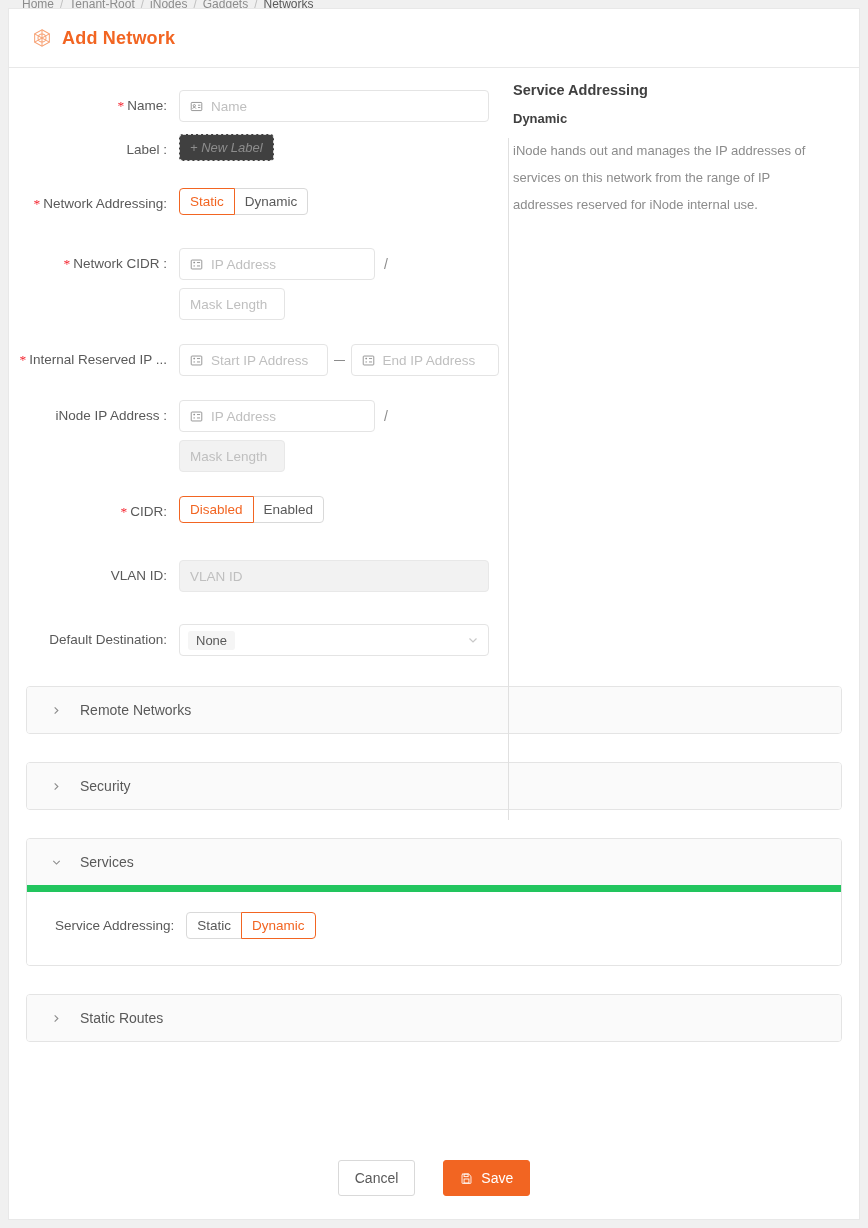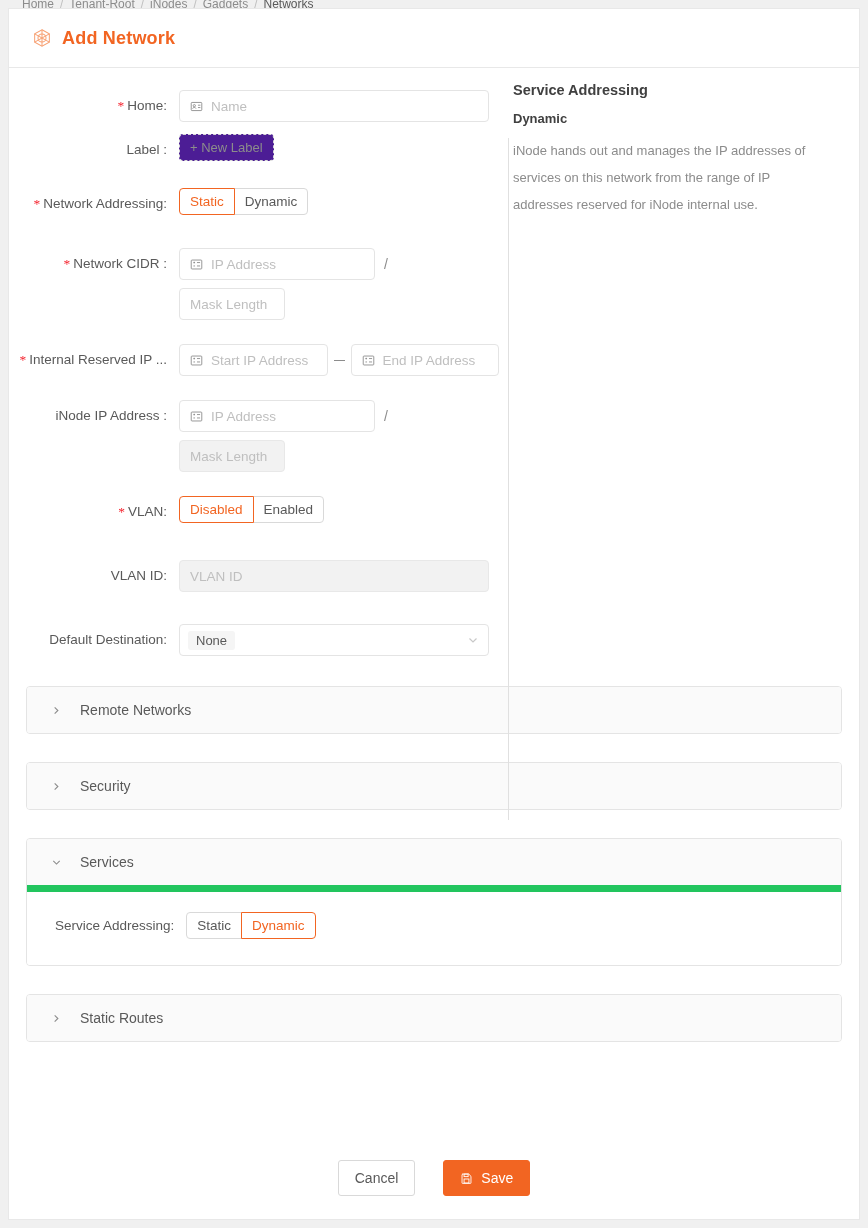--- a/index.html
+++ b/index.html
@@ -133,23 +133,24 @@
 
   .slash { margin-left: 9px; color: #8c8c8c; font-size: 14px; line-height: 32px; }
   .dash  { width: 11px; height: 1px; background: #8c8c8c; margin: 0 6px; flex: none; }
   .row-inline { display: flex; align-items: center; }
 
   .newlabel {
     display: inline-flex; align-items: center; justify-content: center;
     height: 27px; padding: 0 10px;
     border: 1px dashed #d9d9d9;
     border-radius: 4px;
-    background: #4c1d95;
+    background: #404040;
     font-size: 13px;
     color: #8c8c8c;
+    font-style: italic;
   }
 
   .seg { display: inline-flex; border-radius: 4px; }
   .seg-btn {
     height: 27px;
     padding: 0 10px;
     display: inline-flex; align-items: center; justify-content: center;
     border: 1px solid #d9d9d9;
     background: #fff;
     font-size: 13.5px;
@@ -252,21 +253,21 @@
       <span class="card-title">Add Network</span>
     </div>
 
     <div class="body-wrap">
 
       <div class="divider"></div>
 
       <div class="form-col">
 
         <div class="frow">
-          <div class="flabel"><span class="req">*</span><span>Home:</span></div>
+          <div class="flabel"><span class="req">*</span><span>Name:</span></div>
           <div class="fctrl">
             <div class="inp inp-name">
               <span class="ficon">
                 <svg width="13" height="13" viewBox="0 0 16 16" fill="none" stroke="#8c8c8c" stroke-width="1.1">
                   <rect x="1.5" y="3" width="13" height="10" rx="1"></rect>
                   <circle cx="5.3" cy="7" r="1.4"></circle>
                   <path d="M3.2 10.6c.4-1 1.2-1.5 2.1-1.5s1.7.5 2.1 1.5"></path>
                   <line x1="9.8" y1="6.4" x2="12.8" y2="6.4"></line>
                   <line x1="9.8" y1="9.3" x2="12.8" y2="9.3"></line>
                 </svg>
@@ -372,21 +373,21 @@
               </div>
               <span class="slash">/</span>
             </div>
             <div class="inp inp-mask disabled" style="margin-top:8px;">
               <span class="ph">Mask Length</span>
             </div>
           </div>
         </div>
 
         <div class="frow" style="margin-top:24px;margin-bottom:32px;">
-          <div class="flabel"><span class="req">*</span><span>VLAN:</span></div>
+          <div class="flabel"><span class="req">*</span><span>CIDR:</span></div>
           <div class="fctrl">
             <div class="seg">
               <div class="seg-btn active">Disabled</div>
               <div class="seg-btn">Enabled</div>
             </div>
           </div>
         </div>
 
         <div class="frow" style="margin-bottom:32px;">
           <div class="flabel">VLAN ID:</div>

